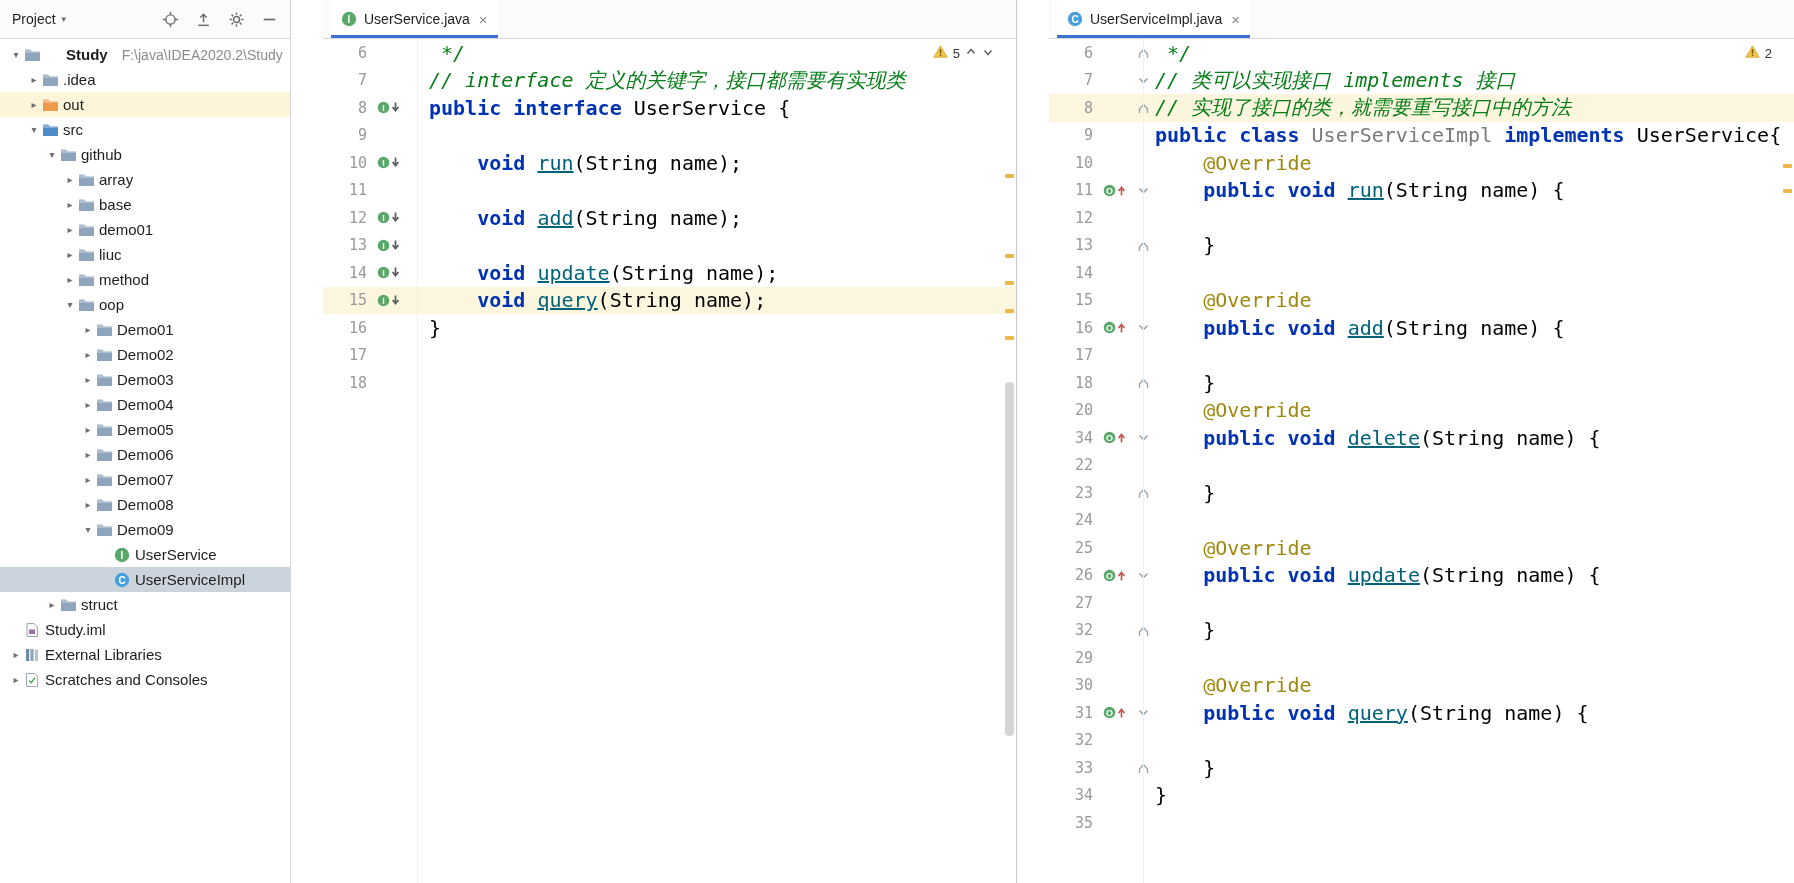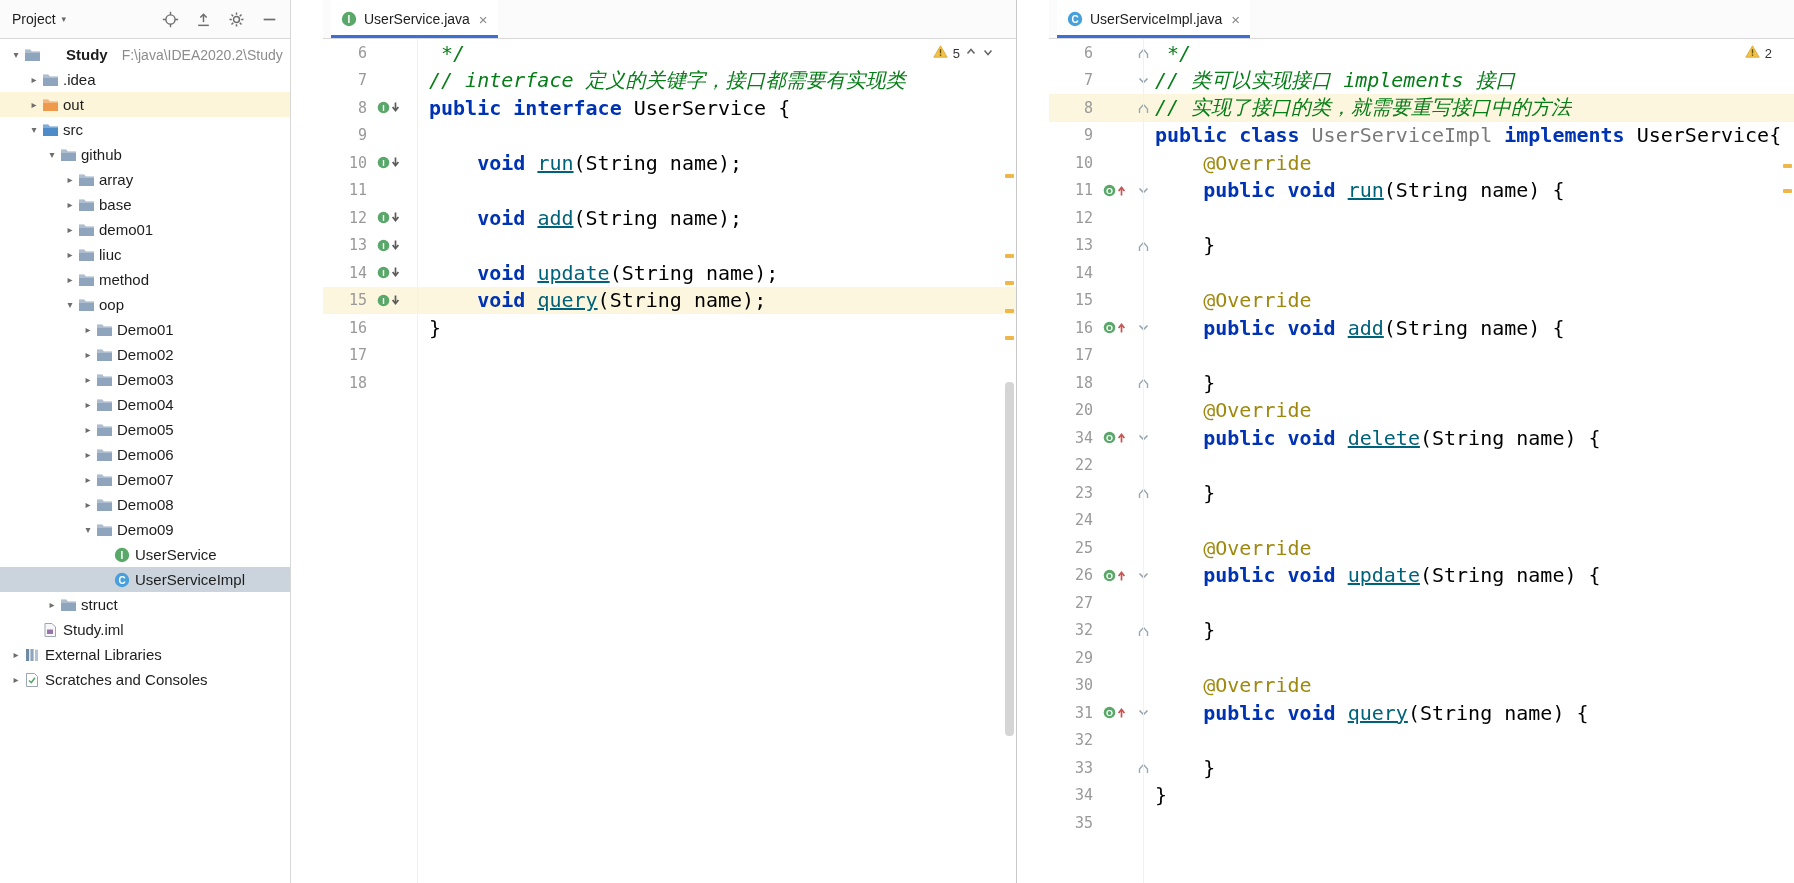--- a/index.html
+++ b/index.html
@@ -320,21 +320,21 @@
         <div class="tree-row" style="padding-left: 44px;">
           <span class="chev">▸</span>
           <span class="ticon">
             <svg width="17" height="15" viewBox="0 0 17 15">
               <path d="M1 2.5h5.2l1.6 2H16v9.5H1z" fill="#8FA5BD"></path>
               <path d="M1 2.5h5.2l1.6 2H16v1.6H1z" fill="rgba(255,255,255,.28)"></path>
             </svg>
           </span>
           <span class="tlabel">struct</span>
         </div>
-        <div class="tree-row" style="padding-left: 26px;">
+        <div class="tree-row" style="padding-left: 8px;">
           <span class="chev"></span>
           <span class="ticon">
             <svg width="16" height="16" viewBox="0 0 16 16">
               <path d="M3 1.5h7l3.5 3.5v9.5H3z" fill="#F7F7F7" stroke="#9AA7B0"></path>
               <rect x="5" y="7.5" width="6" height="4.5" fill="#9876AA"></rect>
             </svg>
           </span>
           <span class="tlabel">Study.iml</span>
         </div>
         <div class="tree-row" style="padding-left: 8px;">

